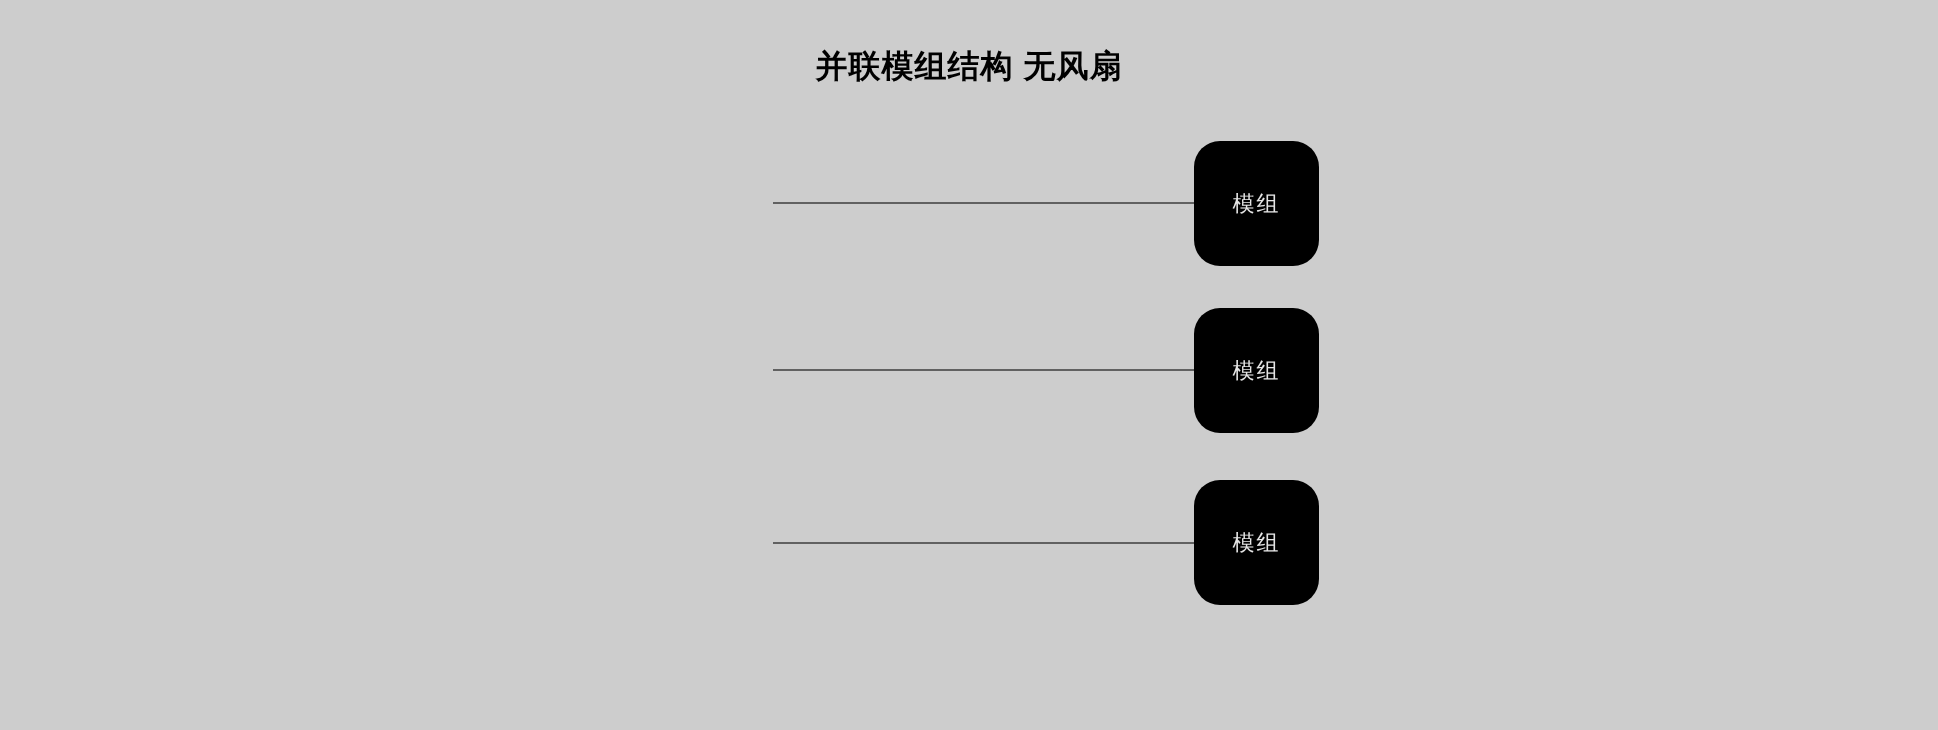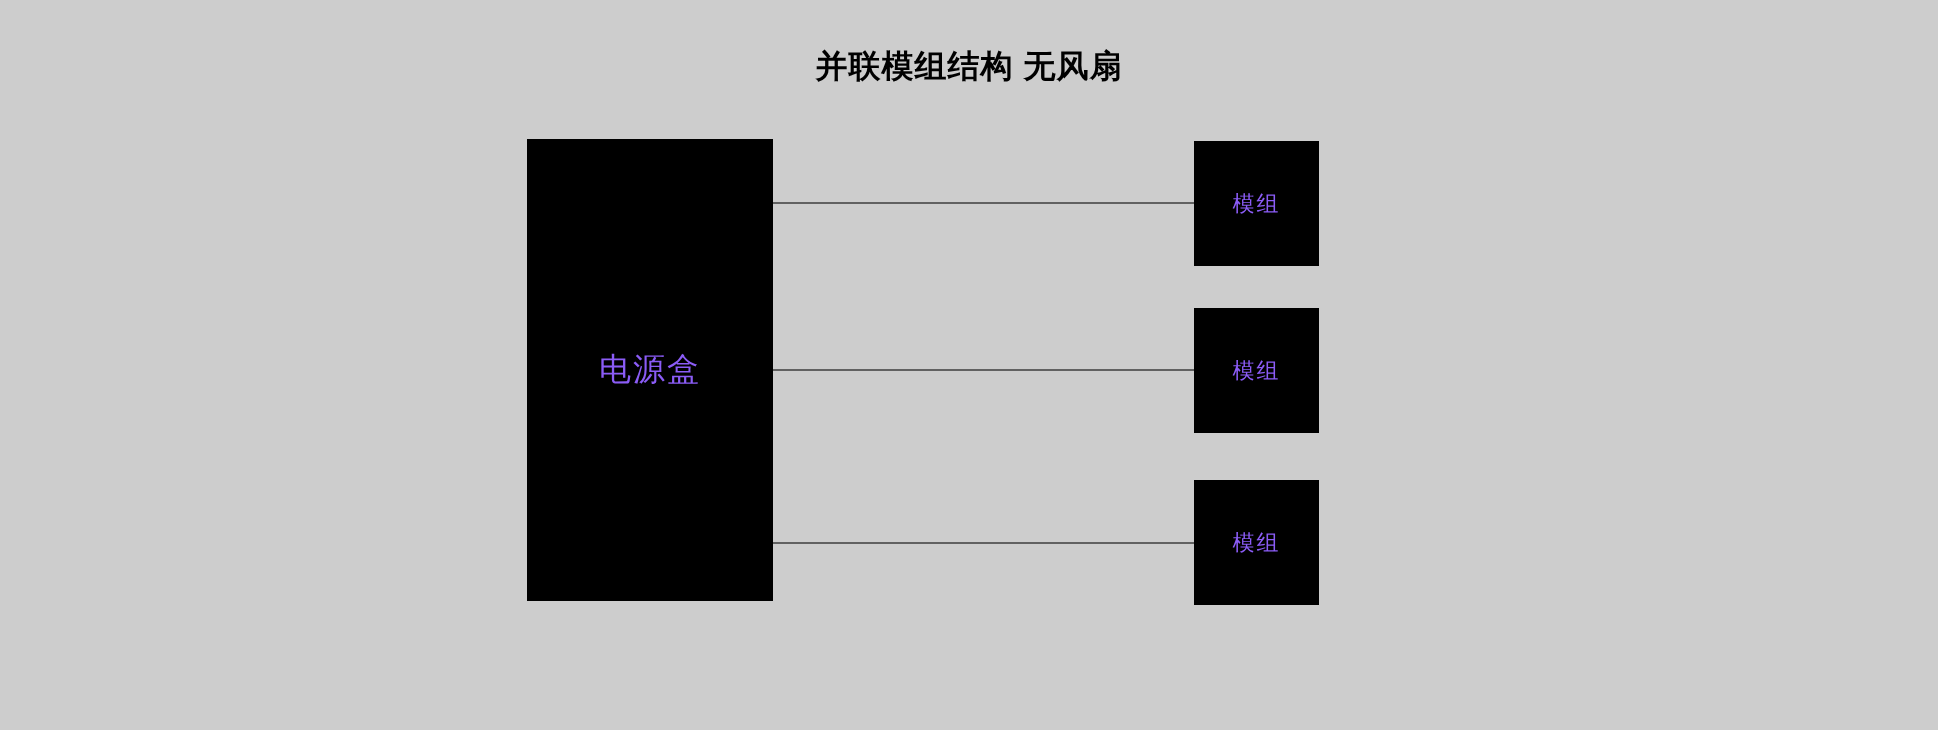--- a/index.html
+++ b/index.html
@@ -25,25 +25,26 @@
     width: 100%;
     text-align: center;
     font-size: 32px;
     font-weight: 700;
     color: #000000;
     letter-spacing: 1px;
   }
   .node {
     position: absolute;
     background: #000000;
-    color: #8b5cf6;
+    color: #e5e5e5;
     display: flex;
     align-items: center;
     justify-content: center;
     box-sizing: border-box;
+    border-radius: 26px;
   }
   .node-power {
     left: 527px;
     top: 139px;
     width: 246px;
     height: 462px;
     font-size: 32px;
     letter-spacing: 2px;
   }
   .node-module {
@@ -71,23 +72,20 @@
 <body>
 
 <div class="canvas">
 
   <div class="diagram-title">并联模组结构 无风扇</div>
 
   <div class="connector connector-1"></div>
   <div class="connector connector-2"></div>
   <div class="connector connector-3"></div>
 
-  <div class="node node-power">
-    <span>电源盒</span>
-  </div>
 
   <div class="node node-module node-module-1">
     <span>模组</span>
   </div>
 
   <div class="node node-module node-module-2">
     <span>模组</span>
   </div>
 
   <div class="node node-module node-module-3">

